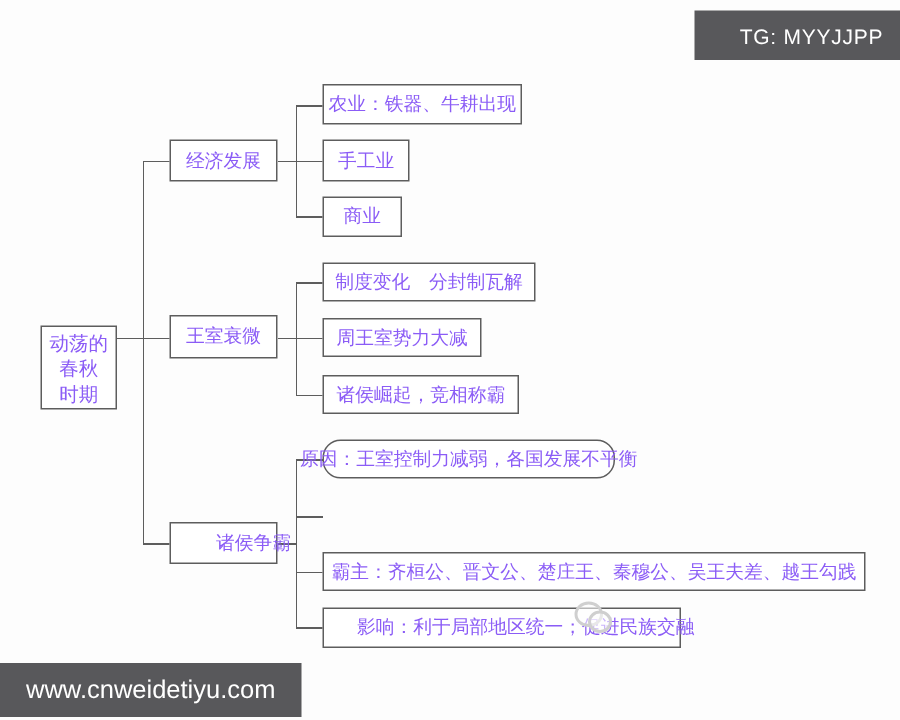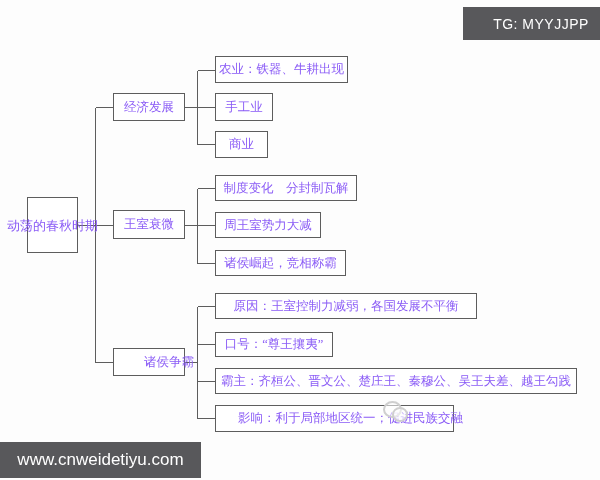--- a/index.html
+++ b/index.html
@@ -20,24 +20,25 @@
     background:#ffffff;
     border:1px solid #5d5d5d;
     color:#8b5cf6;
     display:flex;align-items:center;justify-content:center;
     font-size:12.5px;
     white-space:pre;
     line-height:1;
     z-index:2;
   }
   .node-root{
-    flex-direction:row;
+    flex-direction:column;
     font-size:13px;
     line-height:17px;
     text-align:center;
+    margin-top:20px;
   }
   .badge{
     position:absolute;
     box-sizing:border-box;
     background:#58585b;
     color:#ffffff;
     display:flex;align-items:center;justify-content:center;
     font-family:"Liberation Sans","DejaVu Sans",sans-serif;
     z-index:5;
   }
@@ -84,22 +85,21 @@
   <div class="node" style="left:215px;top:56px;width:133px;height:27px;">农业：铁器、牛耕出现</div>
   <div class="node" style="left:215px;top:93px;width:58px;height:28px;">手工业</div>
   <div class="node" style="left:215px;top:131px;width:53px;height:27px;">商业</div>
 
   <div class="node" style="left:113px;top:210px;width:72px;height:29px;">王室衰微</div>
   <div class="node" style="left:215px;top:175px;width:142px;height:26px;">制度变化　分封制瓦解</div>
   <div class="node" style="left:215px;top:212px;width:106px;height:26px;">周王室势力大减</div>
   <div class="node" style="left:215px;top:250px;width:131px;height:26px;">诸侯崛起，竞相称霸</div>
 
   <div class="node" style="left:113px;top:348px;width:72px;height:28px;padding-left:40px;">诸侯争霸</div>
-  <div class="node" style="left:215px;top:293px;width:262px;height:26px;">原因：王室控制力减弱，各国发展不平衡</div>
-  <div class="node" style="left:215px;top:332px;width:118px;height:25px;">口号：“尊王攘夷”</div>
+  <div class="node" style="left:215px;top:293px;width:195px;height:26px;border-radius:12px;">原因：王室控制力减弱，各国发展不平衡</div>
   <div class="node" style="left:215px;top:368px;width:362px;height:26px;">霸主：齐桓公、晋文公、楚庄王、秦穆公、吴王夫差、越王勾践</div>
   <div class="node" style="left:215px;top:405px;width:239px;height:27px;padding-left:32px;">影响：利于局部地区统一；促进民族交融</div>
 
   <div id="wechat-watermark">
     <span class="wm-icon">
       <span class="bubble b1"></span>
       <span class="bubble b2"></span>
     </span>
   </div>
 

